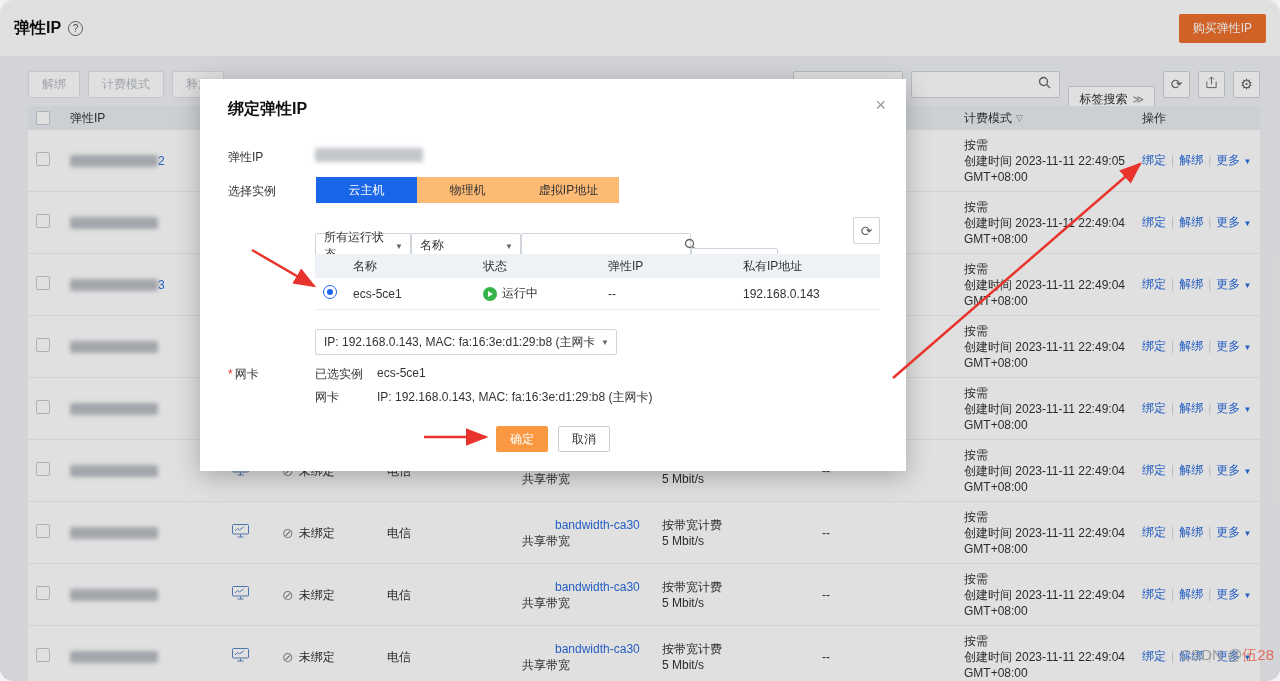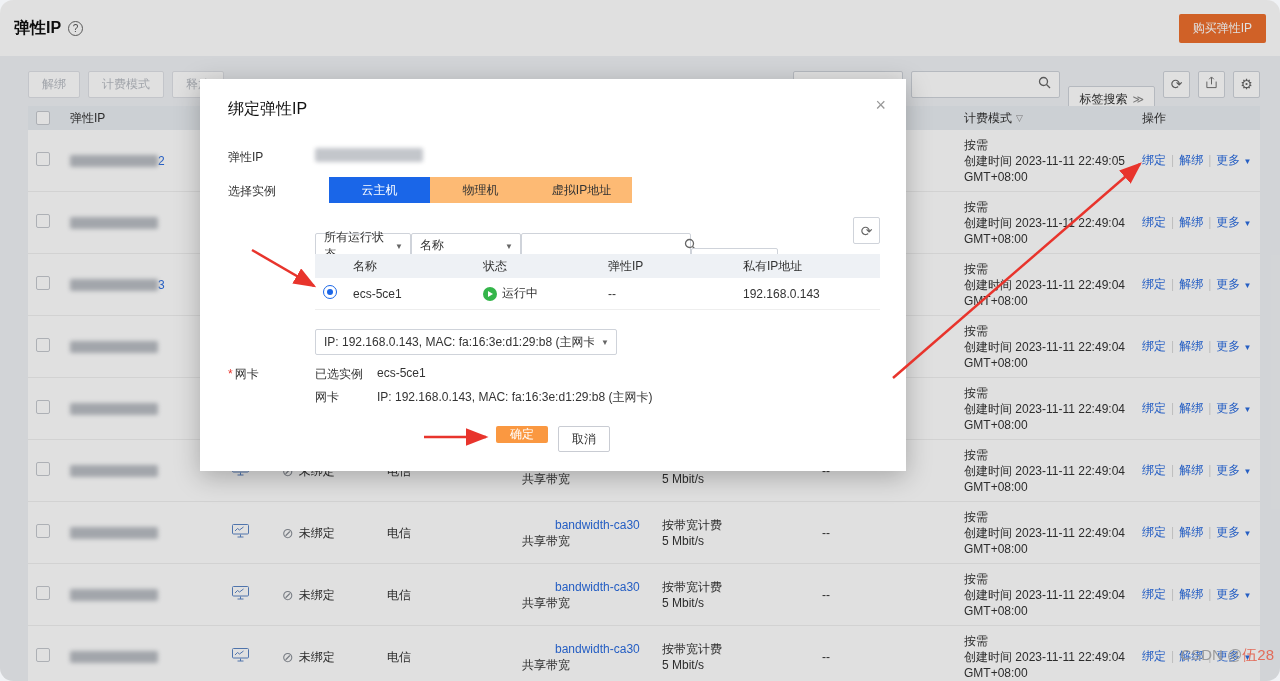--- a/index.html
+++ b/index.html
@@ -40,25 +40,25 @@
   .link { color:var(--link,#2b6cdf); text-decoration:none; cursor:pointer;margin-left:33px; }
   .c-act a { color:var(--link,#2b6cdf); text-decoration:none; cursor:pointer; }
   .sep { color:#d8d8d8; margin:0 5px; }
   .caret-sm { font-size:8px; }
 
   
   .overlay { position:absolute; inset:0; background:rgba(0,0,0,0.12); z-index:5; }
 
   
   .modal { position:absolute; left:200px; top:79px; width:706px; height:392px; background:#fff; box-shadow:0 6px 24px rgba(0,0,0,0.25); z-index:10; }
-  .m-title { position:absolute; left:28px; top:20px; font-size:16px; font-weight:normal; color:#111; }
+  .m-title { position:absolute; left:28px; top:20px; font-size:16px; font-weight:bold; color:#111; }
   .m-close { position:absolute; right:16px; top:12px; font-size:18px; color:#999; cursor:pointer; padding:4px; }
   .m-label { position:absolute; left:28px; font-size:12px; color:#333; }
   .m-blur { position:absolute; left:115px; top:69px; width:108px; height:14px; background:#c3c6cb; border-radius:2px; filter:blur(2px); }
-  .tabs { position:absolute; left:129px; top:98px; display:flex; }
+  .tabs { position:absolute; left:116px; top:98px; display:flex; }
   .tab { width:101px; height:26px; line-height:26px; text-align:center; font-size:12px; background:#fdba74; color:#333; cursor:pointer; }
   .tab.active { background:var(--tab-active,#1a66e8); color:#fff; }
   .m-filters { position:absolute; left:115px; top:138px; display:flex; gap:0; align-items:center; }
   .m-filters .select-box { height:26px; }
   .m-search { height:26px; width:170px; background:#fff; border:1px solid #cfd3da; border-radius:2px; display:flex; align-items:center; padding:0 7px; }
   .m-search input { border:none; outline:none; flex:1; height:22px; font-size:12px; }
   .m-refresh { position:absolute; right:26px; top:138px; }
 
   .m-table { position:absolute; left:115px; top:175px; width:565px; }
   .mt-head, .mt-row { display:grid; grid-template-columns:30px 130px 125px 135px 1fr; align-items:center; }
@@ -70,21 +70,21 @@
   .running { display:flex; align-items:center; gap:5px; }
   .run-circle { width:14px; height:14px; border-radius:50%; background:var(--green,#34b54a); position:relative; display:inline-block; }
   .run-circle::after { content:""; position:absolute; left:5px; top:4px; border-left:5px solid #fff; border-top:3px solid transparent; border-bottom:3px solid transparent; }
 
   .m-nic-label { top:248px;margin-top:39px; }
   .req { color:#e8342c; margin-right:2px; }
   .nic-select { position:absolute; left:115px; top:250px; width:302px; height:26px; }
   .m-kv { position:absolute; left:115px; font-size:12px; color:#333; display:flex; }
   .m-kv .k { width:62px; color:#333; }
   .m-buttons { position:absolute; left:0; right:0; top:347px; display:flex; justify-content:center; gap:10px; }
-  .btn-confirm { width:52px; height:17px; background:var(--confirm,#fa9841); color:#fff; border:none; border-radius:2px; font-size:12px; cursor:pointer; }
+  .btn-confirm { width:52px; height:26px; background:var(--confirm,#fa9841); color:#fff; border:none; border-radius:2px; font-size:12px; cursor:pointer; }
   .btn-cancel { width:52px; height:26px; background:#fff; color:#333; border:1px solid #c9ccd3; border-radius:2px; font-size:12px; cursor:pointer; }
 
   
   .anno-svg { position:absolute; inset:0; z-index:20; pointer-events:none; }
   .anno-text { position:absolute; left:724px; top:340px; z-index:20; color:var(--red,#e8342c); font-size:16px; line-height:22px; pointer-events:none; }
   .watermark { position:absolute; right:6px; bottom:16px; z-index:30; font-size:15px; color:#9b9b9b; }
   .watermark .wm-name { color:#e36c5a; }
 
   .two-line div { line-height:16px; }
 </style>

